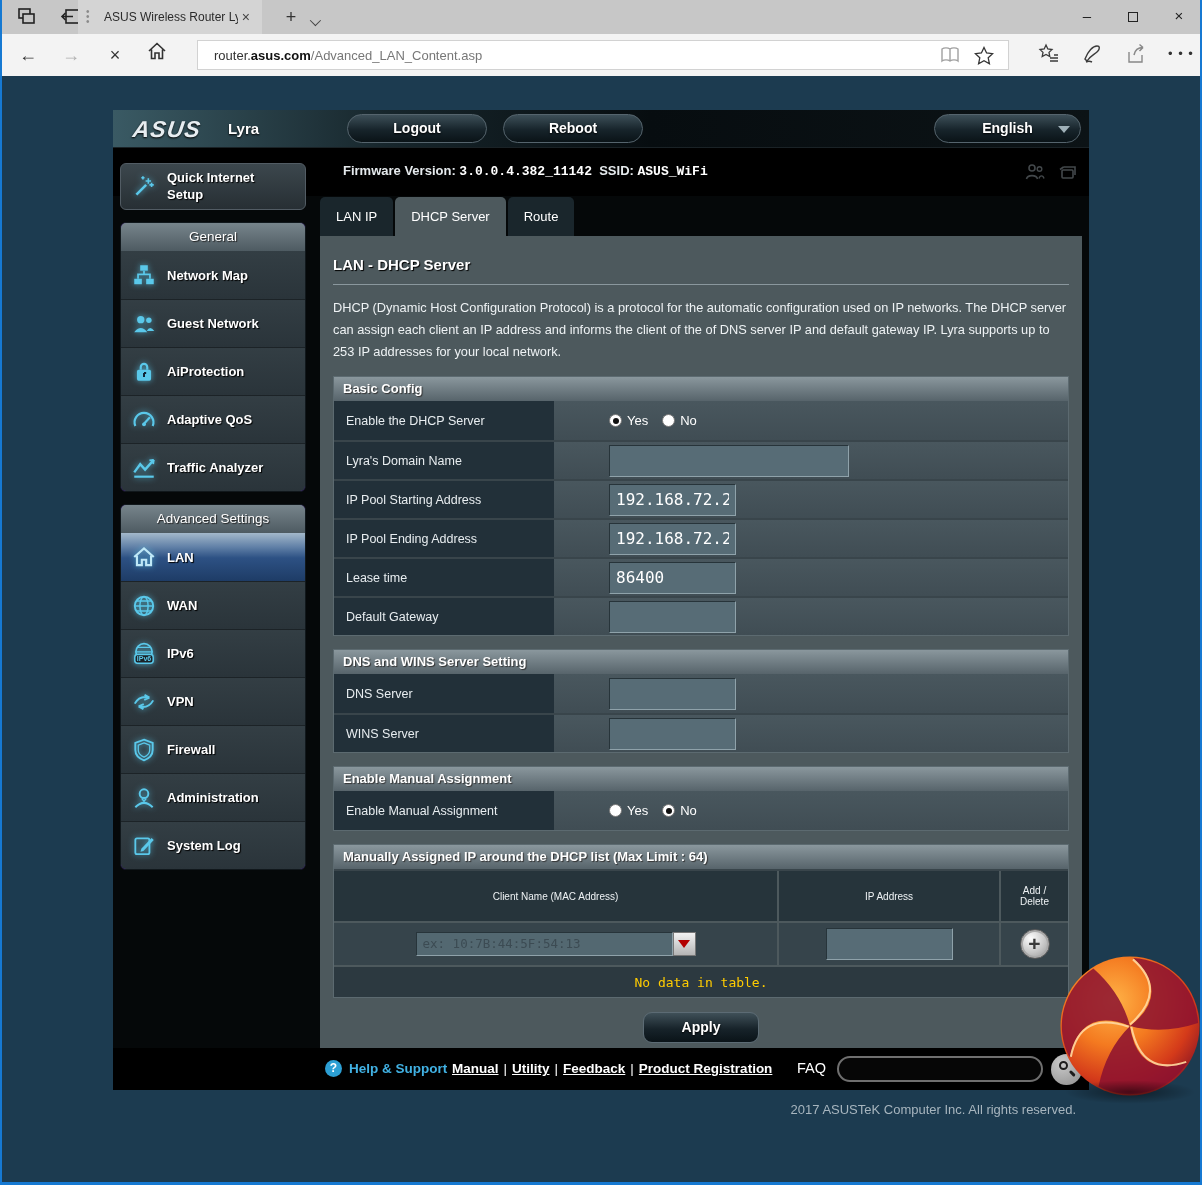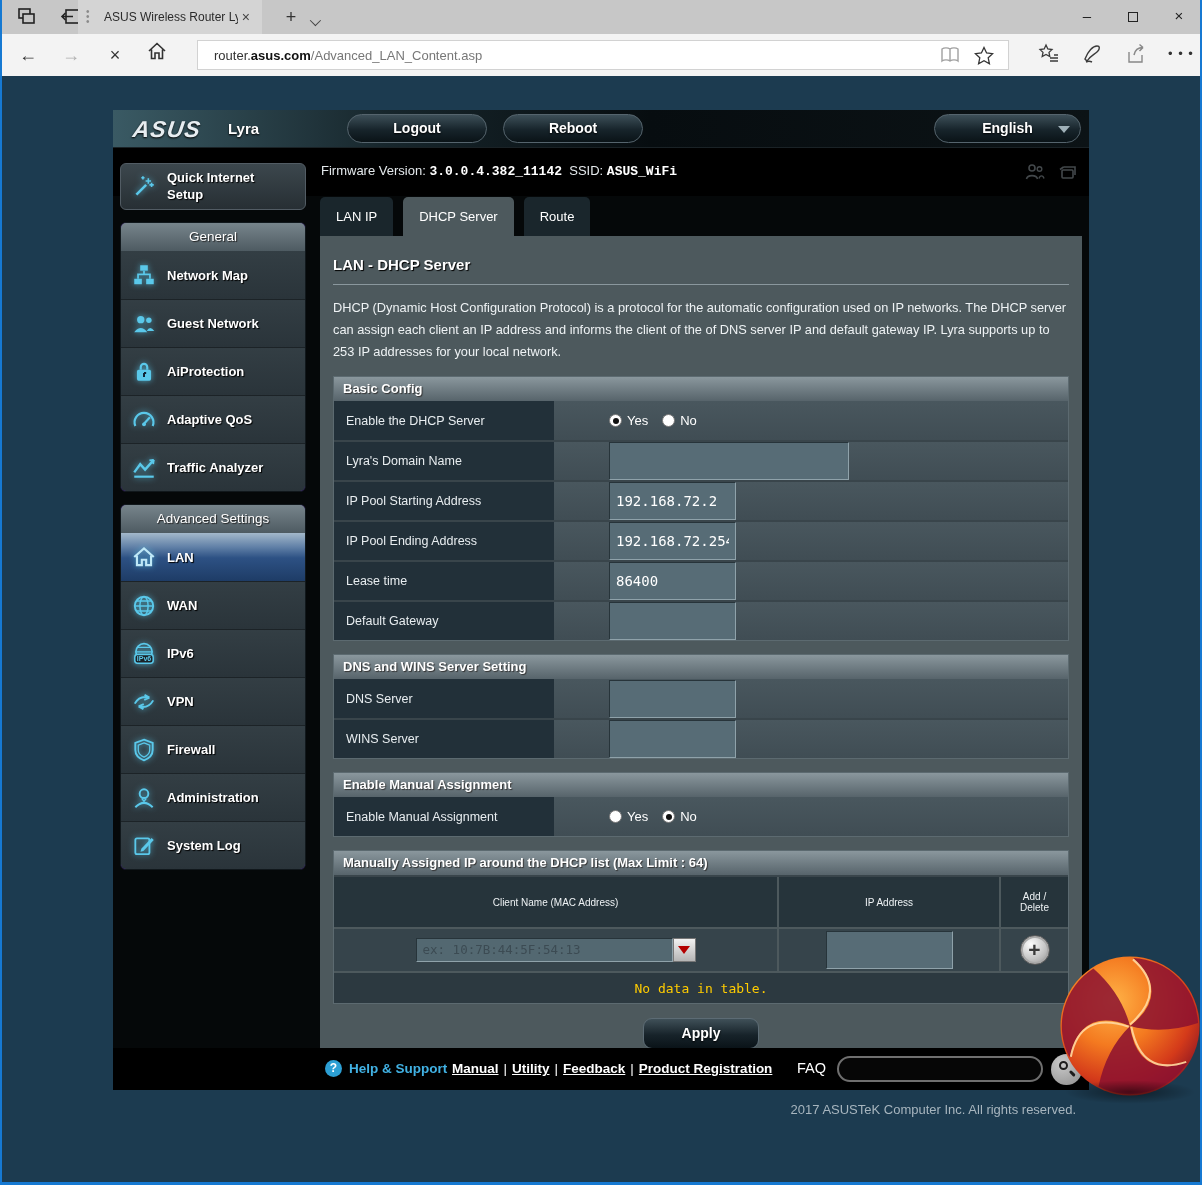--- a/index.html
+++ b/index.html
@@ -50,62 +50,62 @@
           background:linear-gradient(180deg,#3d4f58 0%,#17242b 55%,#0a1317 100%);
           color:#fff; font-weight:bold; font-size:14px; text-align:center; line-height:27px;
           text-shadow:0 1px 2px #000; }
   .btn-logout { left:234px; width:140px; } .btn-reboot { left:390px; width:140px; }
   .btn-lang { left:821px; width:147px; }
   .lang-arrow { position:absolute; right:10px; top:11px; width:0; height:0;
                 border-left:6px solid transparent; border-right:6px solid transparent; border-top:7px solid #9fb0b8; }
 
   
   .inforow { position:absolute; left:0; top:38px; right:0; height:48px; background:#000; }
-  .fwline { position:absolute; left:208px; top:15px; font-size:13px; color:#e4e9ec; white-space:nowrap; }
+  .fwline { position:absolute; left:230px; top:15px; font-size:13px; color:#e4e9ec; white-space:nowrap;font-weight:bold; }
   .fwline b { font-family:"Liberation Mono", monospace; font-size:13px; color:#fff; }
   .infoic { position:absolute; top:12px; width:24px; height:24px; color:#43484b; }
 
   
   .sidebar { position:absolute; left:7px; top:53px; width:186px; }
   .qis { height:47px; border-radius:6px; border:1px solid #525c64; margin-bottom:12px;
          background:linear-gradient(180deg,#3c474d,#272f34); display:flex; align-items:center; }
   .qis-label { color:#fff; font-weight:bold; font-size:13px; line-height:1.25; text-shadow:1px 1px 1px #000; }
   .sgroup { border:1px solid #11181c; border-radius:6px; overflow:hidden; margin-bottom:12px; background:#4c1d95; }
   .sgroup-head { height:28px; background:linear-gradient(180deg,#77858c,#4e5b62);
                  color:#fff; font-size:13.5px; text-align:center; line-height:28px; text-shadow:1px 1px 1px #222; }
   .sitem { height:48px; display:flex; align-items:center; background:linear-gradient(180deg,#333e44,#2a343a);
            border-top:1px solid #1c2327; }
   .sitem.active { background:linear-gradient(180deg,#a3b8ca 0%,#5f7fa6 30%,#2d5184 52%,#1e3c66 100%); }
   .sicon { width:46px; text-align:center; flex:0 0 46px; }
   .sicon svg { filter:drop-shadow(0 0 3px rgba(90,200,234,.75)); vertical-align:middle; }
   .slabel { color:#fff; font-weight:bold; font-size:13px; text-shadow:1px 1px 1px #000; }
 
   
-  .tabsrow { position:absolute; left:207px; top:87px; height:39px; display:flex; gap:10px; }
+  .tabsrow { position:absolute; left:207px; top:87px; height:39px; display:flex; gap:2px; }
   .ptab { height:39px; padding:0 16px; border-radius:5px 5px 0 0; background:#1a262c; color:#fff;
           font-size:13px; line-height:39px; }
   .ptab.active { background:#4d595d; }
 
   
   .content { position:absolute; left:207px; top:126px; width:762px; height:812px; background:#4d595d;
              padding:20px 13px 0 13px; color:#e9eef0; }
   .ctitle { font-size:15px; font-weight:bold; color:#fff; text-shadow:1px 1px 1px #000; }
   .chr { border:0; border-top:1px solid #8a979d; margin:11px 0 12px 0; }
   .cdesc { font-size:12.8px; line-height:1.72; color:#eef2f4; }
 
   .tbl { margin-top:13px; border:1px solid #5c6a70; background:#39454b; }
   .tbl-head { height:24px; background:linear-gradient(180deg,#8a979d,#57646b); color:#fff; font-weight:bold;
               font-size:13px; line-height:24px; padding-left:9px; text-shadow:1px 1px 1px #333; }
   .frow { display:flex; border-top:2px solid #39454b; min-height:39px; }
   .fl { flex:0 0 220px; background:#223039; color:#e8edf0; font-size:12.5px; display:flex; align-items:center;
         padding-left:12px; }
   .fv { flex:1; background:linear-gradient(180deg,#49575e,#404d54); display:flex; align-items:center; padding-left:55px; }
-  .txt { height:38px; background:#576c76; border:1px solid;
+  .txt { height:32px; background:#576c76; border:1px solid;
          border-color:#27343a #8fa2aa #8fa2aa #27343a; color:#fff;
-         font-family:"DejaVu Sans Mono", monospace; font-size:14px; padding:0 6px; }
+         font-family:"DejaVu Sans Mono", monospace; font-size:16px; padding:0 6px; }
   .w-dom { width:240px; } .w-ip { width:127px; }
   .radio { display:inline-block; width:13px; height:13px; border-radius:50%; background:#fff;
            border:1px solid #777; vertical-align:-2px; position:relative; }
   .radio.checked::after { content:""; position:absolute; left:2.5px; top:2.5px; width:6px; height:6px;
            border-radius:50%; background:#111; }
   .rlabel { color:#fff; font-size:13px; margin:0 14px 0 5px; }
 
   
   .mtable { display:flex; border-top:2px solid #39454b; }
   .mth { background:#26343b; color:#eef2f4; font-size:10px; display:flex; align-items:center;

